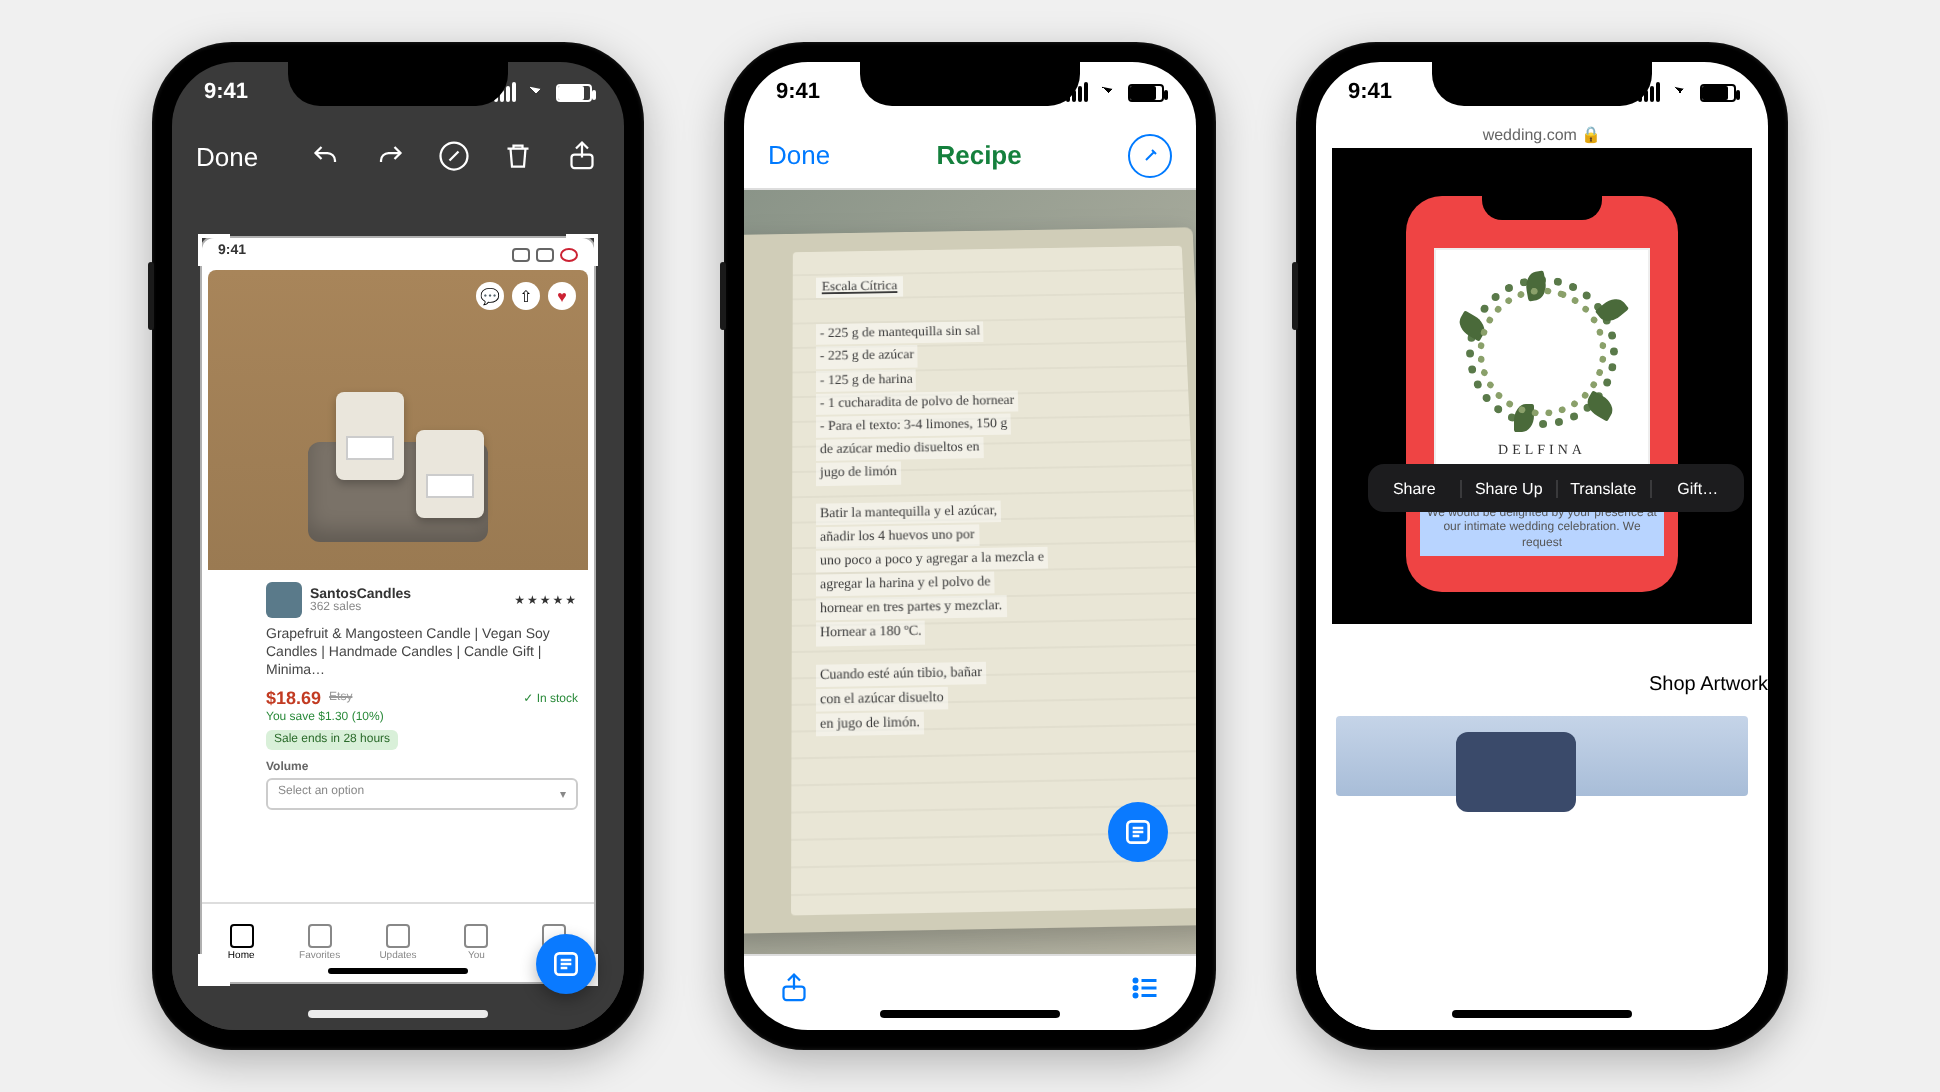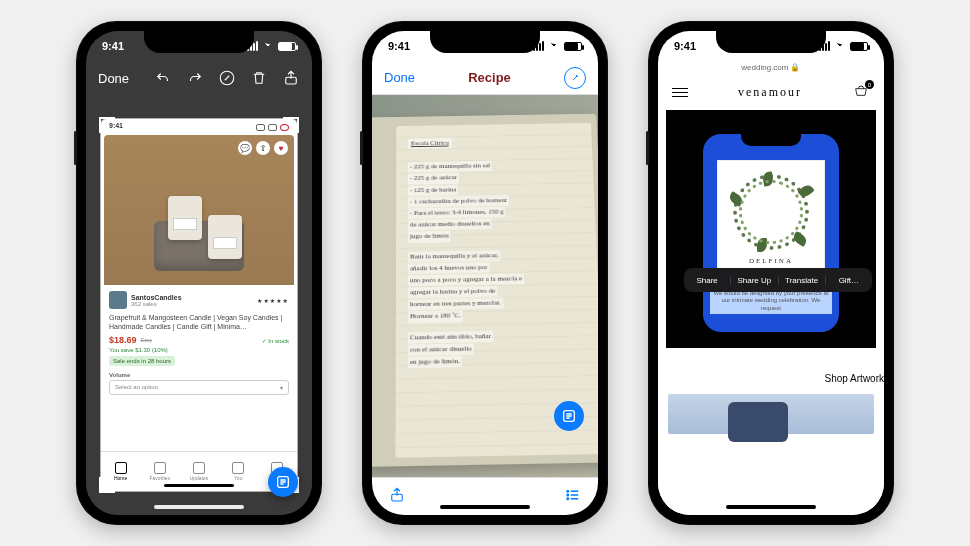--- a/index.html
+++ b/index.html
@@ -83,21 +83,21 @@
   .p1-inner-status .micons { display:flex; gap:3px; align-items:center; }
   .p1-inner-status .micons span { width:9px; height:7px; border:1px solid #666; border-radius:2px; }
   .p1-hero { height:150px; background:linear-gradient(180deg,#a8855a 0%, #9a7a52 100%); position:relative; border-radius:4px 4px 0 0; margin:0 3px;}
   .p1-hero .stone { position:absolute; bottom:14px; left:50%; transform:translateX(-50%); width:90px; height:50px; background:#7a7268; border-radius:6px; box-shadow:inset 0 -6px 10px rgba(0,0,0,.2);}
   .p1-hero .jar { position:absolute; width:34px; height:44px; background:#eae6dc; border-radius:4px; box-shadow:0 2px 4px rgba(0,0,0,.25);}
   .p1-hero .jar.a { bottom:45px; left:64px; }
   .p1-hero .jar.b { bottom:26px; left:104px; }
   .p1-hero .jar::after{content:""; position:absolute; top:50%; left:15%; right:15%; height:10px; background:#fff; border:1px solid #ccc;}
   .p1-hero .topicons { position:absolute; top:6px; right:6px; display:flex; gap:4px;}
   .p1-hero .topicons span { width:14px; height:14px; background:#fff; border-radius:50%; display:flex; align-items:center; justify-content:center; font-size:8px;}
-  .p1-info { padding:6px 8px; font-size:7px; color:#333; }
+  .p1-info { padding:6px 8px; font-size:7px; color:#333;margin-left:24px; }
   .p1-seller { display:flex; align-items:center; gap:4px; margin-bottom:4px;}
   .p1-seller .av { width:18px; height:18px; background:#5a7a8a; border-radius:3px;}
   .p1-seller .nm { font-weight:700; font-size:7px;}
   .p1-seller .sl { font-size:6px; color:#888;}
   .p1-seller .stars { margin-left:auto; font-size:6px; letter-spacing:1px;}
   .p1-title { font-size:7px; line-height:1.3; color:#444; margin-bottom:4px;}
   .p1-price-row { display:flex; align-items:center; gap:4px; margin-bottom:2px;}
   .p1-price { color:#c23b22; font-weight:700; font-size:9px;}
   .p1-orig { text-decoration:line-through; color:#999; font-size:6px;}
   .p1-stock { margin-left:auto; color:#2a8a3a; font-size:6px;}
@@ -111,21 +111,21 @@
   .p1-tabbar .t .ti { width:12px; height:12px; border:1px solid currentColor; border-radius:2px;}
   .p1-homebar { position:absolute; bottom:4px; left:50%; transform:translateX(-50%); width:70px; height:3px; background:#000; border-radius:2px;}
   .p1-fab { position:absolute; bottom:18px; right:14px; width:30px; height:30px; background:#0a7aff; border-radius:50%; display:flex; align-items:center; justify-content:center; box-shadow:0 3px 8px rgba(0,0,0,.3);}
   .p1-fab svg { width:16px; height:16px; stroke:#fff; fill:none; stroke-width:2;}
   .homeind { position:absolute; bottom:6px; left:50%; transform:translateX(-50%); width:90px; height:4px; background:rgba(255,255,255,.9); border-radius:3px; z-index:60;}
   .homeind.dark { background:#000; }
 
   
   .p2-nav { height:34px; display:flex; align-items:center; justify-content:space-between; padding:0 12px; border-bottom:0.5px solid #ddd; font-size:13px;}
   .p2-nav .done{ color:#007aff; }
-  .p2-nav .title{ font-weight:600; color:#7f1d1d;}
+  .p2-nav .title{ font-weight:600; color:#15803d;}
   .p2-nav .mark { width:22px; height:22px; border:1.5px solid #007aff; border-radius:50%; display:flex; align-items:center; justify-content:center; color:#007aff; font-size:11px;}
   .p2-body { flex:1; position:relative; background:linear-gradient(135deg,#8a9488 0%, #a4a89a 40%, #bcbaa8 100%); overflow:hidden;}
   .p2-book { position:absolute; top:12px; left:-10px; right:-6px; bottom:18px; background:#d0cdb8; transform:perspective(600px) rotateX(8deg) rotateZ(-1deg); border-radius:4px; box-shadow:0 6px 16px rgba(0,0,0,.25);}
   .p2-page { position:absolute; top:10px; left:34px; right:6px; bottom:8px; background:repeating-linear-gradient(#e9e6d6 0 12px, #e1dece 12px 13px); border-radius:2px;}
   .p2-hand { padding:14px 12px; font-family: "Comic Sans MS", cursive; font-size:7px; line-height:1.6; color:#3a3a3a;}
   .p2-hand .h-title { text-decoration:underline; display:inline-block; background:rgba(255,255,255,.5); padding:0 3px; margin-bottom:6px;}
   .p2-hand .line { background:rgba(255,255,255,.45); display:block; padding:0 2px; margin-bottom:1px; width:fit-content;}
   .p2-hand .gap { height:8px; }
   .p2-fab { position:absolute; bottom:46px; right:14px; width:30px; height:30px; background:#0a7aff; border-radius:50%; display:flex; align-items:center; justify-content:center;}
   .p2-fab svg { width:16px; height:16px; stroke:#fff; fill:none; stroke-width:2;}
@@ -139,21 +139,21 @@
   .p3-hdr .menu { width:16px; display:flex; flex-direction:column; gap:3px;}
   .p3-hdr .menu span{ height:1px; background:#000;}
   .p3-hdr .logo { font-family: Georgia, serif; font-size:12px; letter-spacing:2px;}
   .p3-hdr .cart { position:relative; width:18px; height:16px;}
   .p3-hdr .cart svg { width:18px; height:16px; stroke:#000; fill:none; stroke-width:1.2;}
   .p3-hdr .cart .b { position:absolute; top:-4px; right:-4px; width:9px; height:9px; border-radius:50%; background:#000; color:#fff; font-size:6px; display:flex; align-items:center; justify-content:center;}
   .p3-body { flex:1; position:relative; overflow:hidden; background:#fff;}
   .p3-h1 { font-family: Georgia, serif; font-size:20px; text-align:left; padding:8px 22px 10px; font-weight:400;}
   .p3-dark { margin:0 8px; background:#000; padding:18px 30px 10px; position:relative;}
   .p3-mini { background:#000; border-radius:22px; padding:6px; width:148px; margin:0 auto; position:relative;}
-  .p3-mini .ms { background:#1d4ed8; border-radius:18px; height:198px; position:relative; overflow:hidden;}
+  .p3-mini .ms { background:#ef4444; border-radius:18px; height:198px; position:relative; overflow:hidden;}
   .p3-mini .mnotch { position:absolute; top:0; left:50%; transform:translateX(-50%); width:60px; height:12px; background:#000; border-radius:0 0 10px 10px; z-index:5;}
   .p3-card { position:absolute; top:26px; left:14px; right:14px; bottom:20px; background:#fff; border:1px solid #eee; display:flex; flex-direction:column; align-items:center; justify-content:center;}
   .p3-wreath { width:76px; height:76px; border-radius:50%; position:relative; margin-bottom:6px;}
   .p3-wreath::before, .p3-wreath::after {
     content:""; position:absolute; inset:0; border-radius:50%;
     border:4px dotted #5a7a4a;
   }
   .p3-wreath::after { border-color:#8aa06a; transform:scale(0.85) rotate(20deg); }
   .p3-wreath .leaf { position:absolute; width:10px; height:14px; background:#4a6a3a; border-radius:60% 10% 60% 10%; }
   .p3-wreath .l1{top:-2px;left:30px;transform:rotate(-10deg);}
@@ -398,35 +398,20 @@
             <span></span>
             <span></span>
           </div>
         <div class="wifi"></div>
         <div class="batt">
             <i></i>
           </div>
       </div>
     </div>
     <div class="p3-url"><span>wedding.com</span> 🔒</div>
-    <div class="p3-hdr">
-      <div class="menu">
-          <span></span>
-          <span></span>
-          <span></span>
-        </div>
-      <div class="logo">venamour</div>
-      <div class="cart">
-        <svg viewBox="0 0 24 24">
-            <path d="M4 7h16l-2 10H6L4 7z"></path>
-            <path d="M8 7a4 4 0 018 0"></path>
-          </svg>
-        <div class="b">0</div>
-      </div>
-    </div>
     <div class="p3-body">
       <div class="p3-dark">
         <div class="p3-mini">
           <div class="ms">
             <div class="mnotch"></div>
             <div class="p3-card">
               <div class="p3-wreath">
                 <div class="leaf l1"></div>
                   <div class="leaf l2"></div>
                   <div class="leaf l3"></div>

